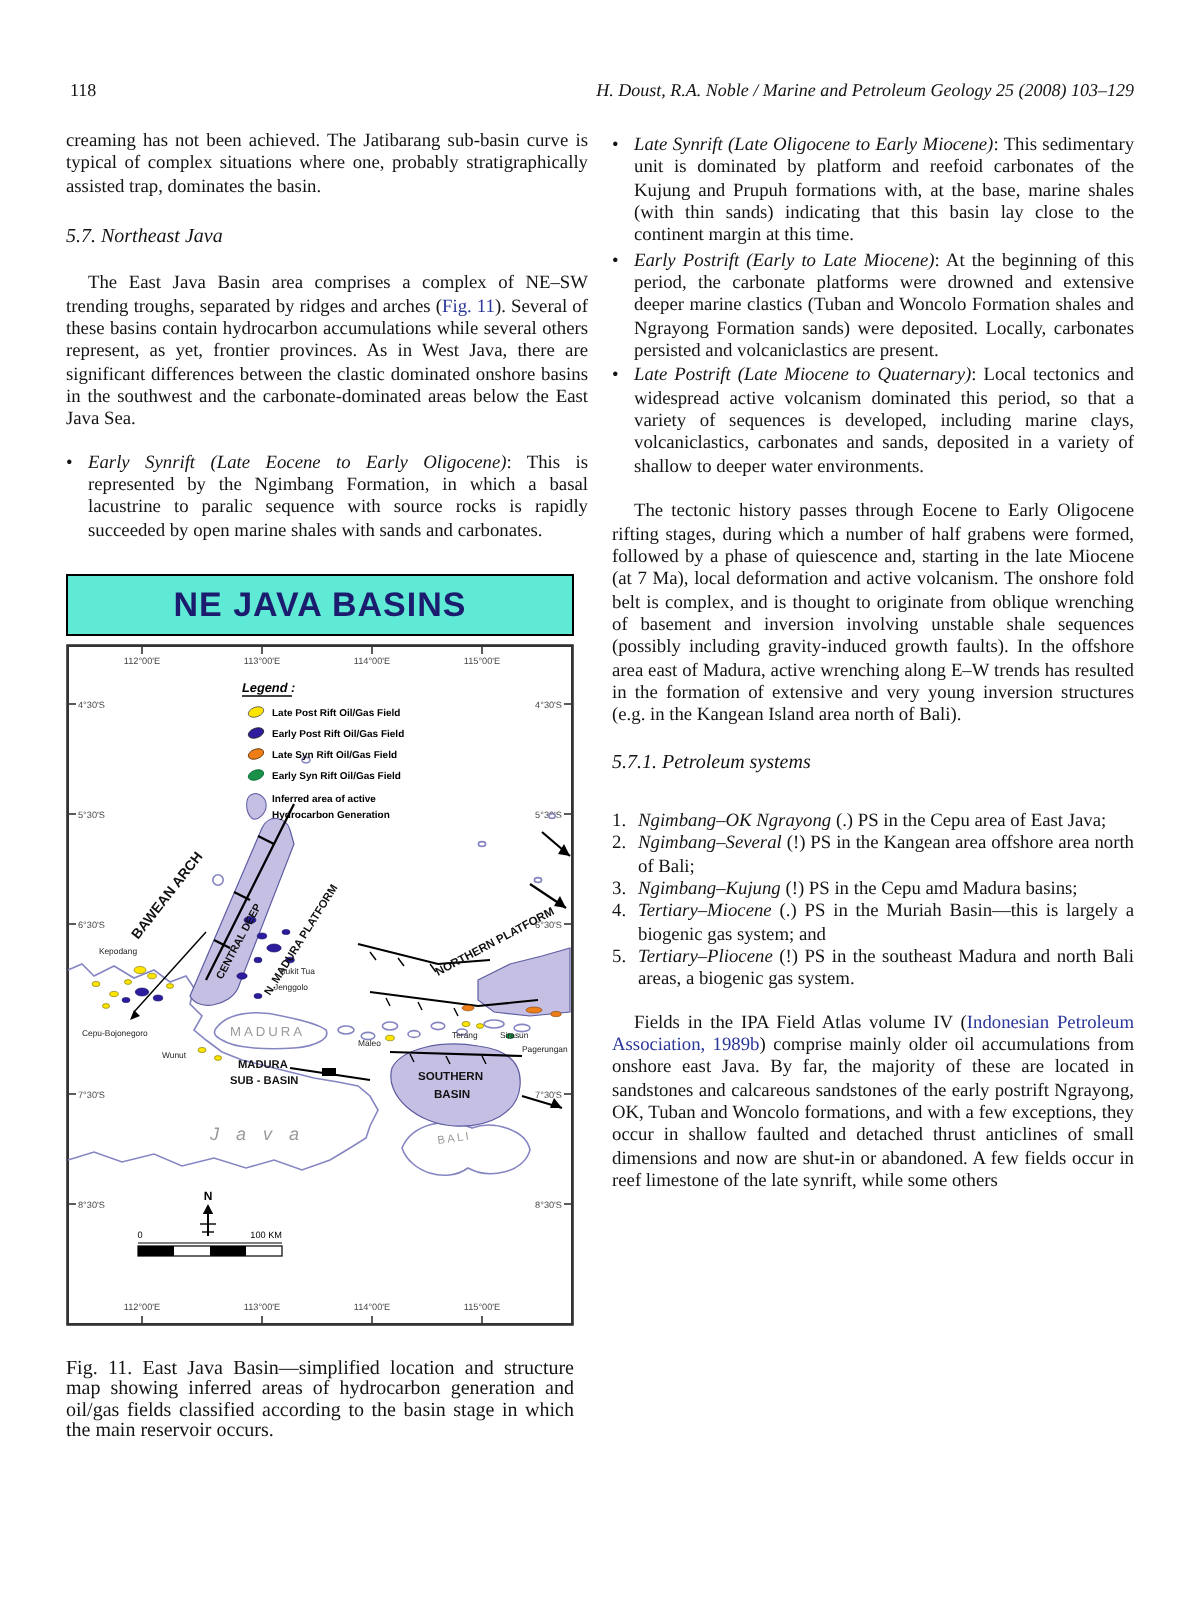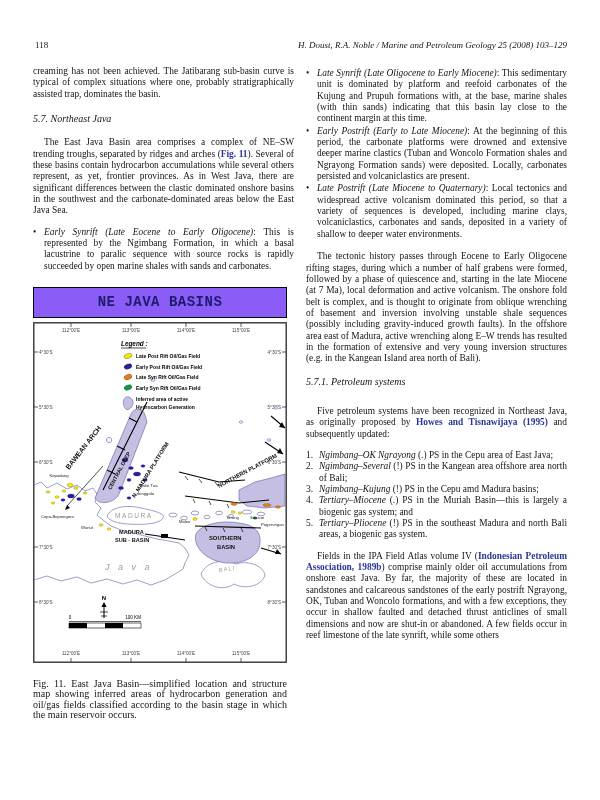--- a/index.html
+++ b/index.html
@@ -20,28 +20,28 @@
   .col p.ind{text-indent:11px;}
   .col h3,.col h4{font-size:10px;font-weight:normal;font-style:italic;margin:13px 0 13px 0;}
   .col h4{margin:11px 0 19px 0;}
   ul.bullets{list-style:none;margin:10px 0 0 0;padding:0;}
   ul.bullets li{position:relative;padding-left:11px;margin:0 0 1px 0;}
   ul.bullets li .dot{position:absolute;left:0;top:0;}
   ol.numlist{list-style:none;margin:10px 0 10px 0;padding:0;}
   ol.numlist li{position:relative;padding-left:13px;margin:0;}
   ol.numlist li .num{position:absolute;left:0;top:0;}
   .it{font-style:italic;}
-  a.cite{color:#2b3699;text-decoration:none;cursor:pointer;font-weight:bold;}
+  a.cite{color:#2b3699;text-decoration:none;cursor:pointer;}
   .sp{height:10px;}
   
   figure{margin:15px 0 0 0;width:254px;}
   .figtitle{
     box-sizing:border-box;width:254px;height:31px;border:1.6px solid #000;
-    background:#8b5cf6;display:flex;align-items:center;justify-content:center;
-    font-family:Liberation Mono, monospace;font-weight:bold;font-size:14px;
+    background:#5eead4;display:flex;align-items:center;justify-content:center;
+    font-family:Liberation Sans, sans-serif;font-weight:bold;font-size:17px;
     color:#1c1c6e;letter-spacing:.5px;margin-bottom:4px;
   }
   figcaption{margin-top:12px;font-size:10px;line-height:10.6px;text-align:justify;}
   svg text{font-family:"Liberation Sans",sans-serif;}
   .tick{stroke:#333;stroke-width:.8;}
   .coast{fill:none;stroke:#8585c2;stroke-width:.8;}
   .coastf{fill:#ffffff;stroke:#8585c2;stroke-width:.8;}
   .fault{fill:none;stroke:#000;stroke-width:1.1;}
   .fault2{fill:none;stroke:#000;stroke-width:.7;}
   .axis{font-size:4.6px;fill:#444;}
@@ -293,21 +293,20 @@
         <li>
           <span class="dot">•</span><span class="it">Late Postrift (Late Miocene to Quaternary)</span><span>: Local tectonics and widespread active volcanism dominated this period, so that a variety of sequences is developed, including marine clays, volcaniclastics, carbonates and sands, deposited in a variety of shallow to deeper water environments.</span>
         </li>
       </ul>
 
       <div class="sp"></div>
       <p class="ind">The tectonic history passes through Eocene to Early Oligocene rifting stages, during which a number of half grabens were formed, followed by a phase of quiescence and, starting in the late Miocene (at 7 Ma), local deformation and active volcanism. The onshore fold belt is complex, and is thought to originate from oblique wrenching of basement and inversion involving unstable shale sequences (possibly including gravity-induced growth faults). In the offshore area east of Madura, active wrenching along E–W trends has resulted in the formation of extensive and very young inversion structures (e.g. in the Kangean Island area north of Bali).</p>
 
       <h4>5.7.1. Petroleum systems</h4>
 
-      <p class="ind"><span>Five petroleum systems have been recognized in Northeast Java, as originally proposed by </span><a class="cite">Howes and Tisnawijaya (1995)</a><span> and subsequently updated:</span></p>
 
       <ol class="numlist">
         <li><span class="num">1.</span><span class="it">Ngimbang–OK Ngrayong</span><span> (.) PS in the Cepu area of East Java;</span></li>
         <li><span class="num">2.</span><span class="it">Ngimbang–Several</span><span> (!) PS in the Kangean area offshore area north of Bali;</span></li>
         <li><span class="num">3.</span><span class="it">Ngimbang–Kujung</span><span> (!) PS in the Cepu amd Madura basins;</span></li>
         <li><span class="num">4.</span><span class="it">Tertiary–Miocene</span><span> (.) PS in the Muriah Basin—this is largely a biogenic gas system; and</span></li>
         <li><span class="num">5.</span><span class="it">Tertiary–Pliocene</span><span> (!) PS in the southeast Madura and north Bali areas, a biogenic gas system.</span></li>
       </ol>
 
       <p class="ind"><span>Fields in the IPA Field Atlas volume IV (</span><a class="cite">Indonesian Petroleum Association, 1989b</a><span>) comprise mainly older oil accumulations from onshore east Java. By far, the majority of these are located in sandstones and calcareous sandstones of the early postrift Ngrayong, OK, Tuban and Woncolo formations, and with a few exceptions, they occur in shallow faulted and detached thrust anticlines of small dimensions and now are shut-in or abandoned. A few fields occur in reef limestone of the late synrift, while some others</span></p>

